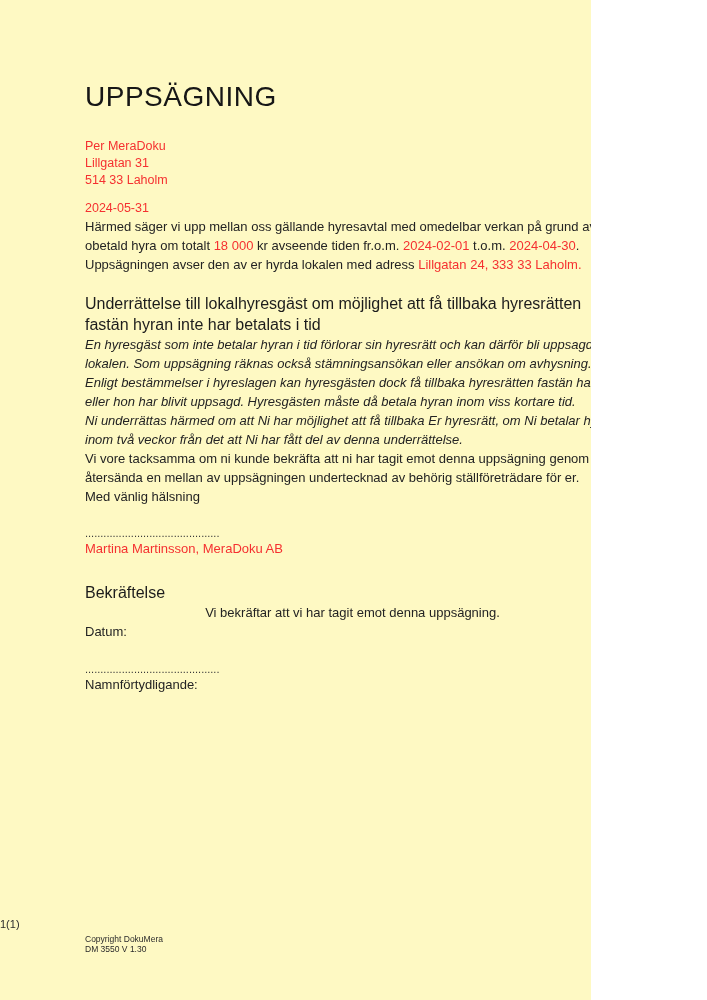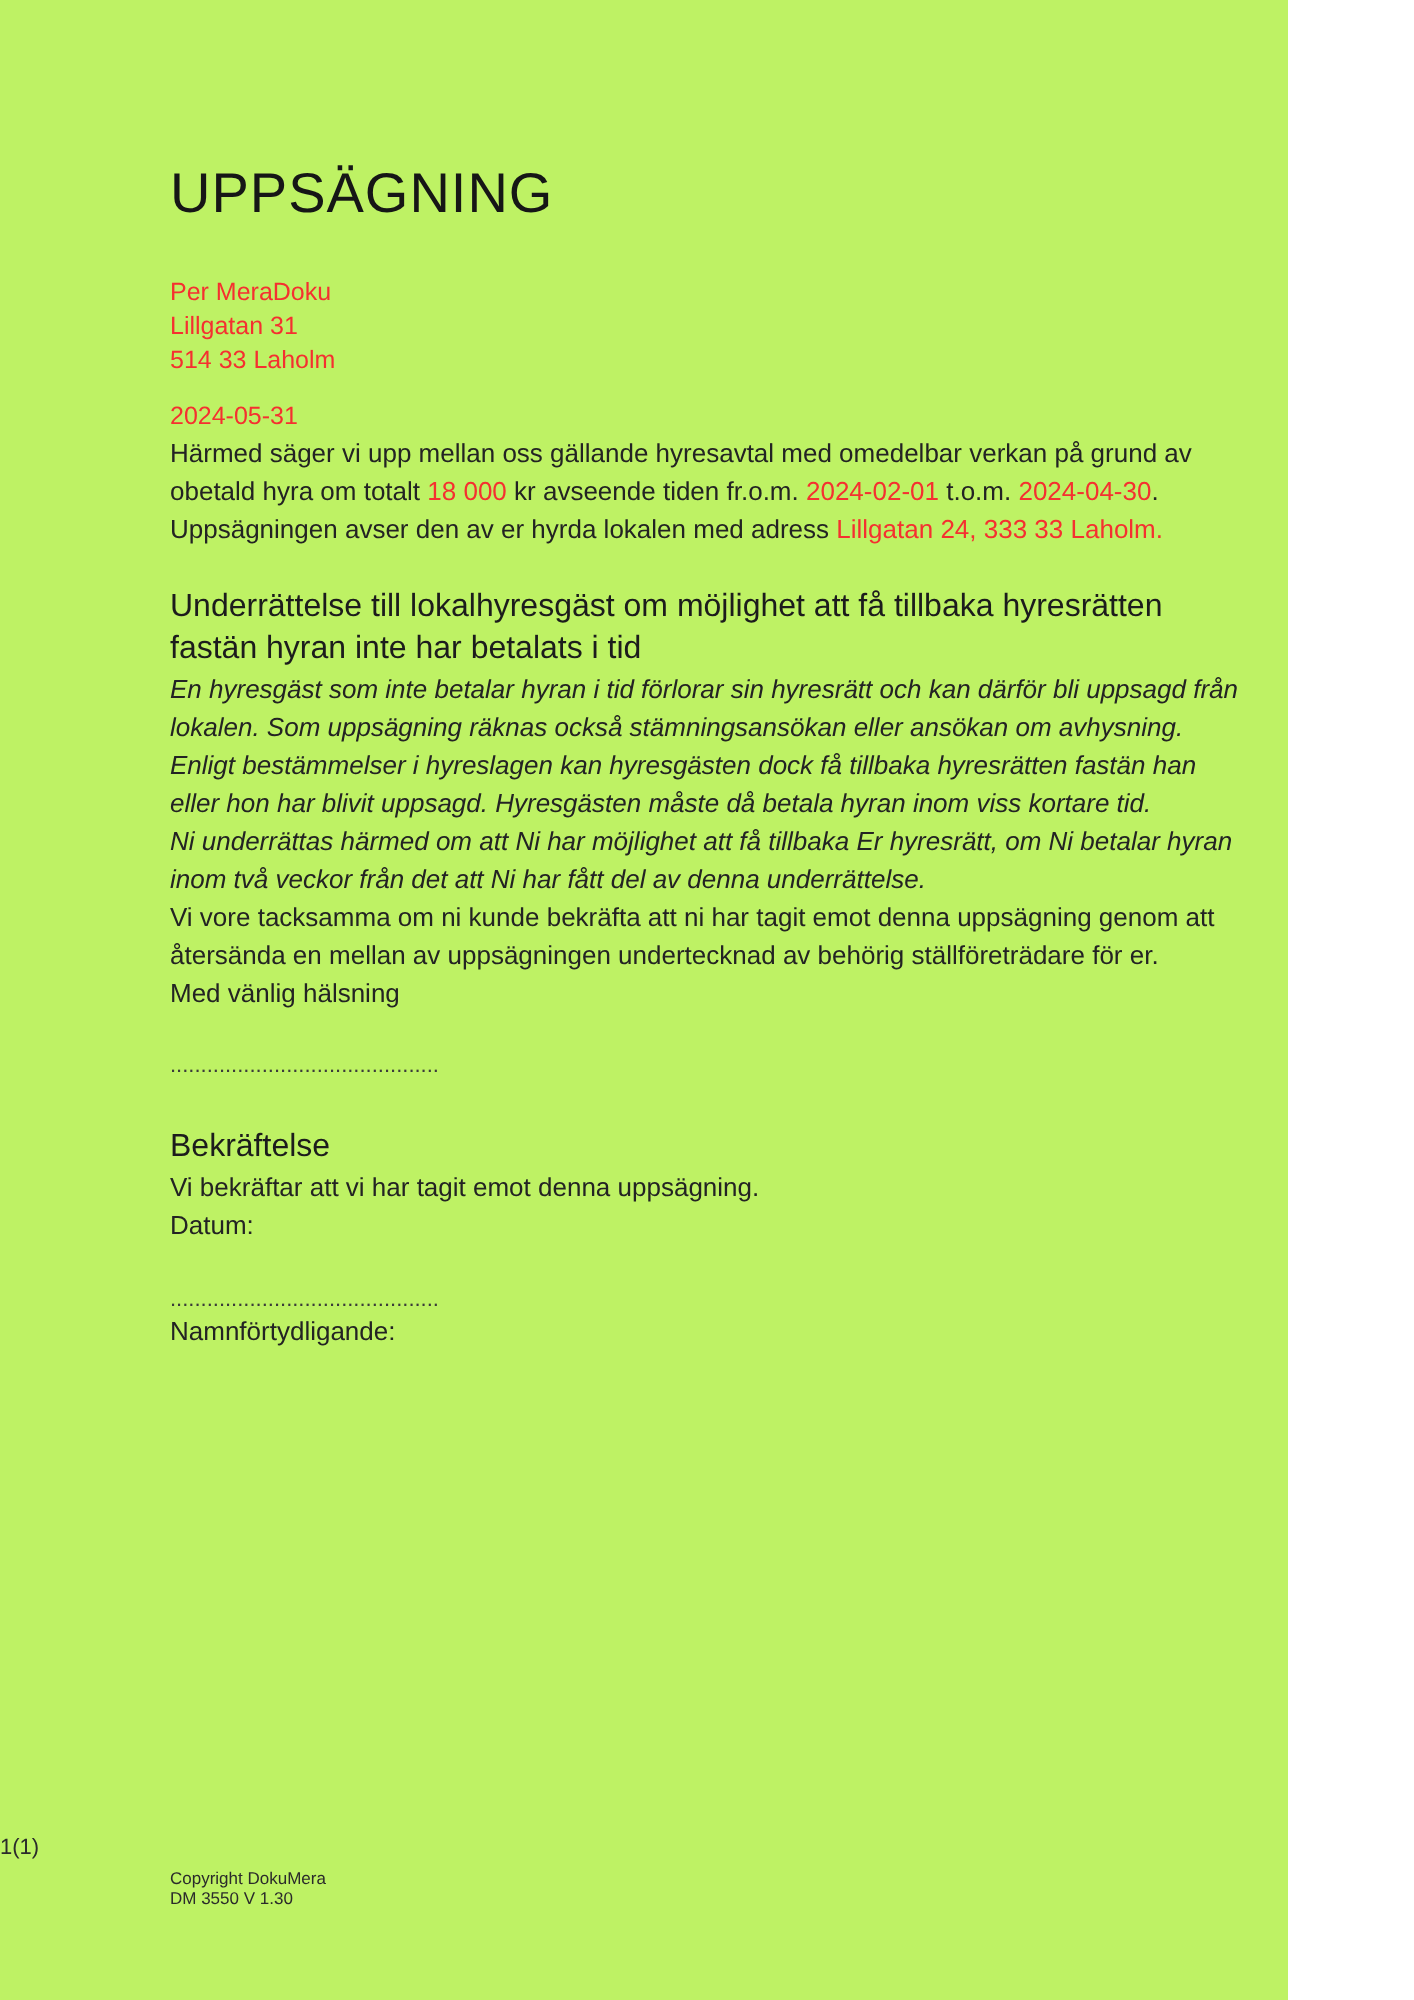--- a/index.html
+++ b/index.html
@@ -2,23 +2,23 @@
 <html><head>
 <meta charset="utf-8">
 <style>
   html, body {
     margin: 0;
     padding: 0;
     background: #ffffff;
   }
   .page {
     position: relative;
-    width: 644px;
+    width: 591px;
     height: 1000px;
-    background: #bef264;
+    background: #fef9c3;
     font-family: "Liberation Sans", sans-serif;
     color: #232323;
     overflow: hidden;
   }
   .content {
     position: absolute;
     left: 85px;
     top: 0;
     width: 535px;
   }
@@ -72,21 +72,21 @@
     font-size: 13px;
     line-height: 19px;
   }
   .confirm-heading {
     margin: 24px 0 0 0;
     font-size: 16px;
     line-height: 21px;
     font-weight: 400;
     color: #1c1c1c;
   }
-  .par-confirm-body { margin-top: 1px; }
+  .par-confirm-body { margin-top: 1px; text-align: center; }
   .par-datum        { margin-top: 10px; }
   .dotted-line-2    { margin-top: 22px; }
   .par-namelabel    { margin-top: 11px; }
   .page-number {
     position: absolute;
     left: 0;
     top: 918px;
     width: 707px;
     text-align: left;
     font-size: 11px;
@@ -123,20 +123,21 @@
 
     <p class="body-par par-italic par-notice1">En hyresgäst som inte betalar hyran i tid förlorar sin hyresrätt och kan därför bli uppsagd från lokalen. Som uppsägning räknas också stämningsansökan eller ansökan om avhysning. Enligt bestämmelser i hyreslagen kan hyresgästen dock få tillbaka hyresrätten fastän han eller hon har blivit uppsagd. Hyresgästen måste då betala hyran inom viss kortare tid.</p>
 
     <p class="body-par par-italic par-notice2">Ni underrättas härmed om att Ni har möjlighet att få tillbaka Er hyresrätt, om Ni betalar hyran inom två veckor från det att Ni har fått del av denna underrättelse.</p>
 
     <p class="body-par par-confirm">Vi vore tacksamma om ni kunde bekräfta att ni har tagit emot denna uppsägning genom att återsända en mellan av uppsägningen undertecknad av behörig ställföreträdare för er.</p>
 
     <p class="body-par par-closing">Med vänlig hälsning</p>
 
     <div class="dotted-line">............................................</div>
+    <div class="sig-name red">Martina Martinsson, MeraDoku AB</div>
 
     <h2 class="confirm-heading">Bekräftelse</h2>
 
     <p class="body-par par-confirm-body">Vi bekräftar att vi har tagit emot denna uppsägning.</p>
 
     <p class="body-par par-datum">Datum:</p>
 
     <div class="dotted-line dotted-line-2">............................................</div>
 
     <p class="body-par par-namelabel">Namnförtydligande:</p>

